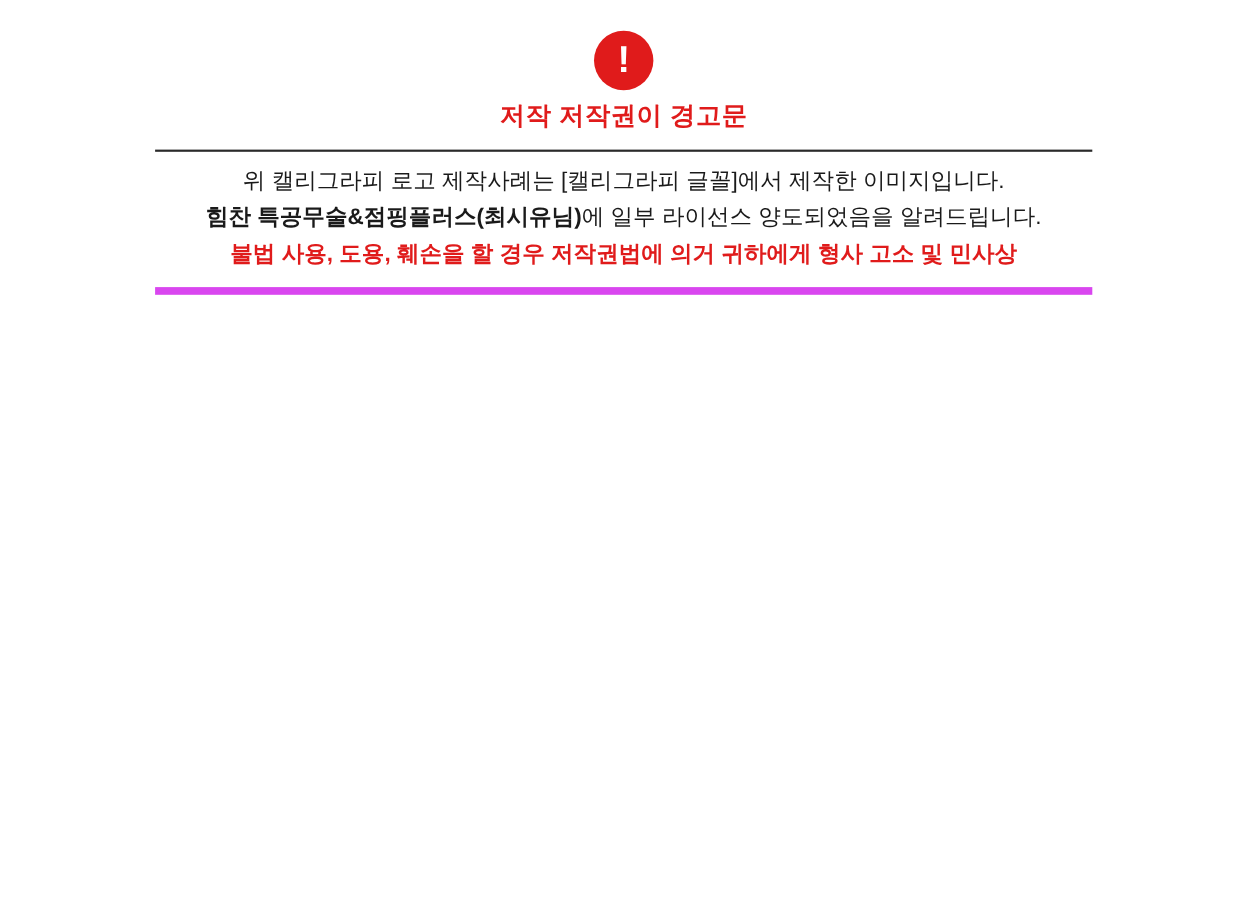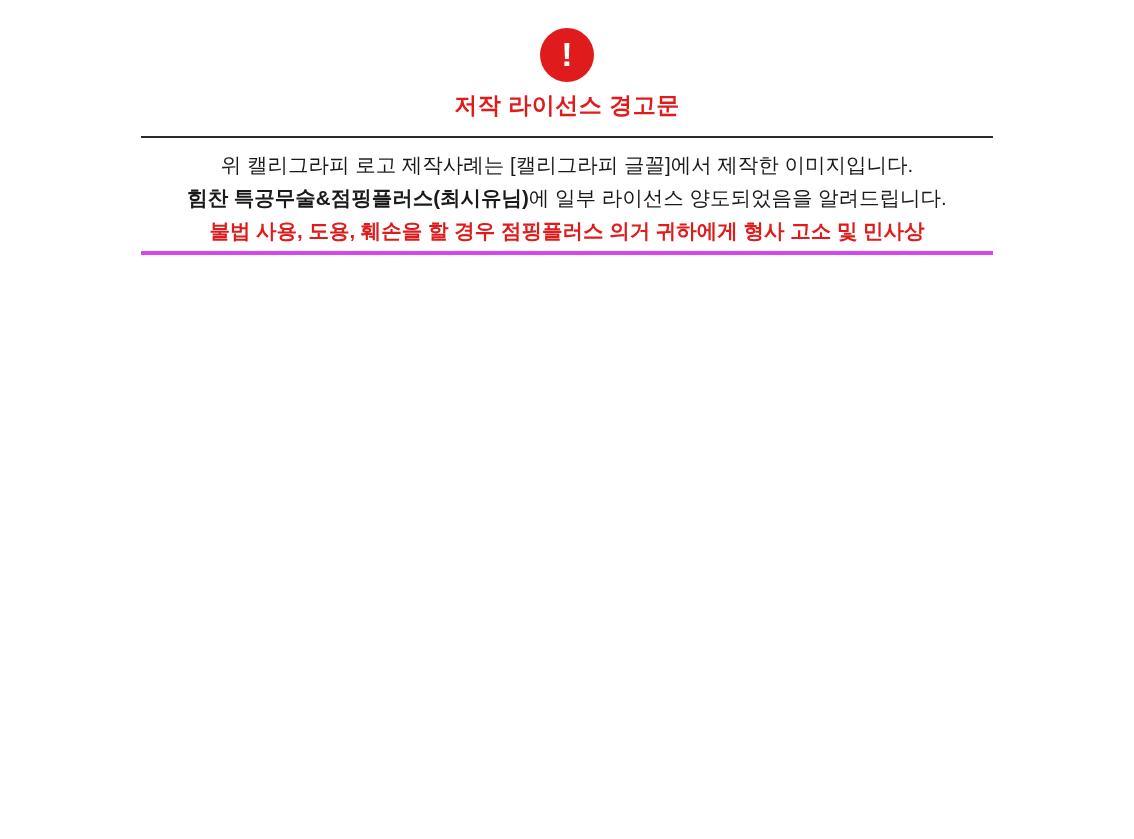--- a/index.html
+++ b/index.html
@@ -51,22 +51,22 @@
     font-weight: bold;
     letter-spacing: 0.5px;
     margin: 0 0 16px 0;
     line-height: 1.2;
   }
 
   .rule-box {
     width: 852px;
     margin: 0 auto;
     border-top: 2px solid #2a2a2a;
-    border-bottom: 4px solid #d946ef;
-    padding: 10px 0 4px 0;
+    border-bottom: 7px solid #d946ef;
+    padding: 10px 0 14px 0;
     box-sizing: border-box;
   }
 
   .notice-line {
     text-align: center;
     font-size: 20.5px;
     line-height: 1.62;
     color: #1a1a1a;
     white-space: nowrap;
     margin: 0;
@@ -79,35 +79,35 @@
 </style>
 </head>
 <body>
 
 <div class="notice">
 
   <div class="notice-header">
     <div class="warning-badge">
       <span class="bang">!</span>
     </div>
-    <h1 class="notice-title">저작 라이선스 경고문</h1>
+    <h1 class="notice-title">저작 저작권이 경고문</h1>
   </div>
 
   <div class="rule-box">
 
     <p class="notice-line">
       <span>위 캘리그라피 로고 제작사례는 [캘리그라피 글꼴]에서 제작한 이미지입니다.</span>
     </p>
 
     <p class="notice-line">
       <span class="b">힘찬 특공무술&amp;점핑플러스(최시유님)</span><span>에 일부 라이선스 양도되었음을 알려드립니다.</span>
     </p>
 
 
     <p class="notice-line">
-      <span class="red-b">불법 사용, 도용, 훼손을 할 경우 점핑플러스 의거 귀하에게 형사 고소 및 민사상</span>
+      <span class="red-b">불법 사용, 도용, 훼손을 할 경우 저작권법에 의거 귀하에게 형사 고소 및 민사상</span>
     </p>
 
 
   </div>
 
   <div class="spacer-below"></div>
 </div>
 
 </body></html>

